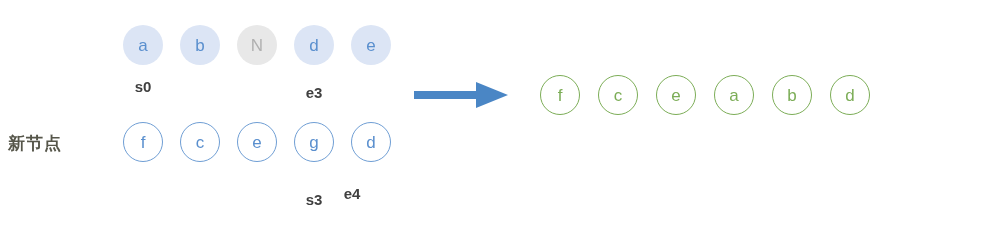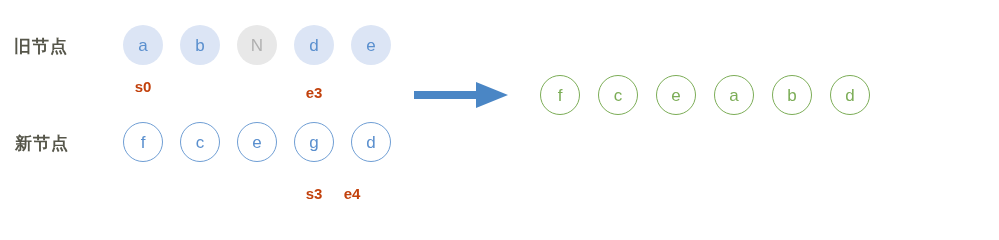--- a/index.html
+++ b/index.html
@@ -23,21 +23,21 @@
   
   .row-label {
     position: absolute;
     font-size: 17px;
     font-weight: bold;
     color: #56564a;
     letter-spacing: 1px;
     white-space: nowrap;
   }
   #label-old  { left: 14px; top: 35px; }
-  #label-new  { left: 15px; top: 132px; text-align: center; }
+  #label-new  { left: 8px; top: 132px; text-align: center; }
 
   
   .node {
     position: absolute;
     width: 40px;
     height: 40px;
     border-radius: 50%;
     box-sizing: border-box;
     display: flex;
     align-items: center;
@@ -68,41 +68,40 @@
     background: #ffffff;
     border: 1px solid #7cad57;
     color: #7cad57;
   }
 
   
   .caption {
     position: absolute;
     font-size: 15px;
     font-weight: bold;
-    color: #c2410c;
+    color: #404040;
     white-space: nowrap;
     text-align: center;
     width: 40px;
   }
 
   
   #arrow {
     position: absolute;
     left: 414px;
     top: 80px;
     width: 94px;
     height: 30px;
   }
 </style>
 </head>
 <body>
 
 <div id="diagram">
 
-  <div id="label-old" class="row-label">旧节点</div>
 
   <div id="label-new" class="row-label">新节点</div>
 
   <div id="old-row">
       <div class="node filled-blue" style="left: 123px; top: 25px;">a</div>
       <div class="node filled-blue" style="left: 180px; top: 25px;">b</div>
       <div class="node filled-gray" style="left: 237px; top: 25px;">N</div>
       <div class="node filled-blue" style="left: 294px; top: 25px;">d</div>
       <div class="node filled-blue" style="left: 351px; top: 25px;">e</div>
     </div>
@@ -114,21 +113,21 @@
 
   <div id="new-row">
       <div class="node outline-blue" style="left: 123px; top: 122px;">f</div>
       <div class="node outline-blue" style="left: 180px; top: 122px;">c</div>
       <div class="node outline-blue" style="left: 237px; top: 122px;">e</div>
       <div class="node outline-blue" style="left: 294px; top: 122px;">g</div>
       <div class="node outline-blue" style="left: 351px; top: 122px;">d</div>
     </div>
 
   <div id="new-captions">
-      <div class="caption" style="left: 294px; top: 185px;">s3</div>
+      <div class="caption" style="left: 294px; top: 191px;">s3</div>
       <div class="caption" style="left: 332px; top: 185px;">e4</div>
     </div>
 
   <svg id="arrow" viewBox="0 0 94 30">
     <path d="M0 11 L62 11 L62 2 L94 15 L62 28 L62 19 L0 19 Z" fill="#4a86c5"></path>
   </svg>
 
   <div id="result-row">
       <div class="node outline-green" style="left: 540px; top: 75px;">f</div>
       <div class="node outline-green" style="left: 598px; top: 75px;">c</div>

